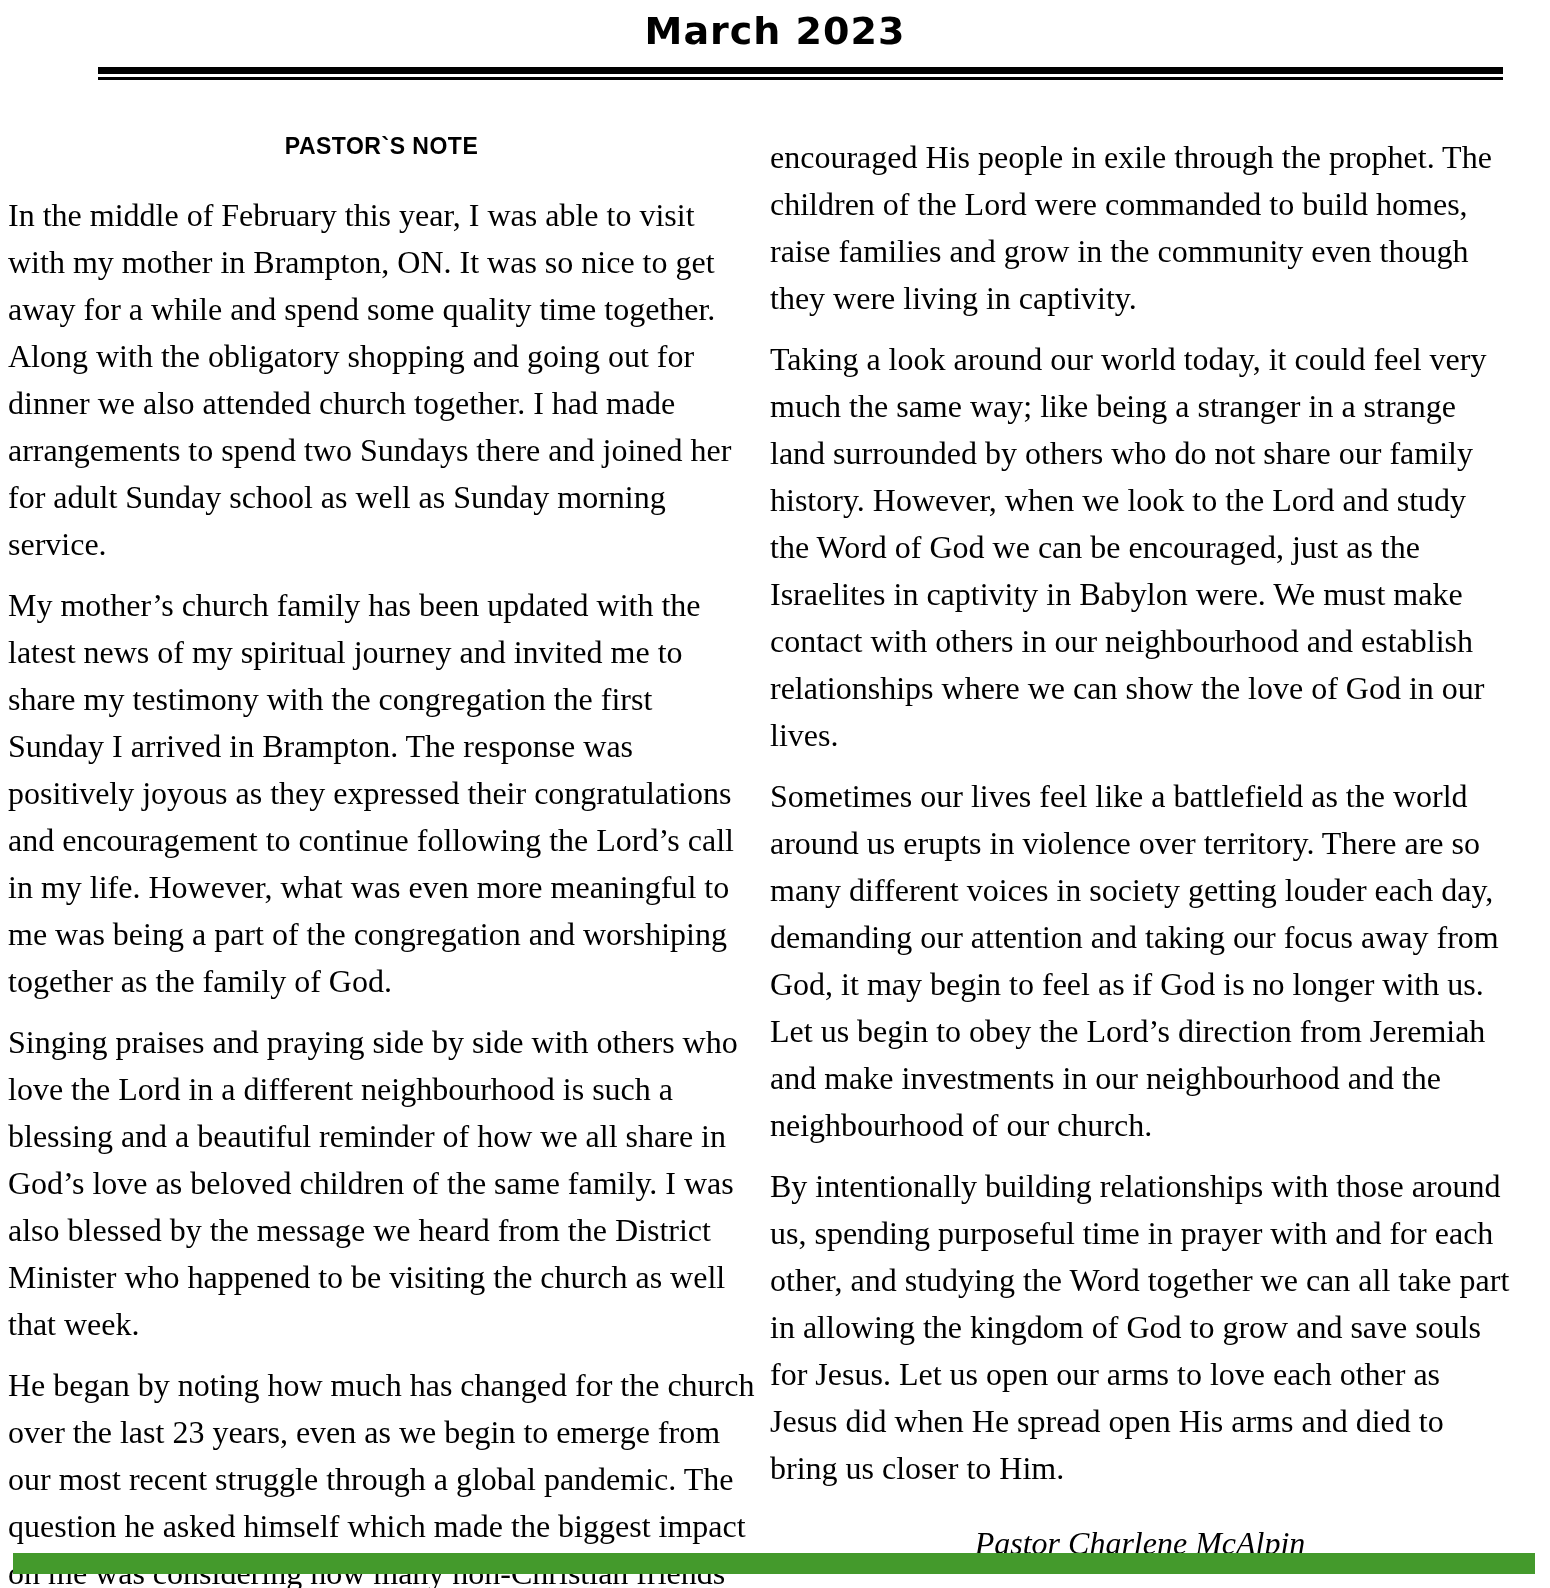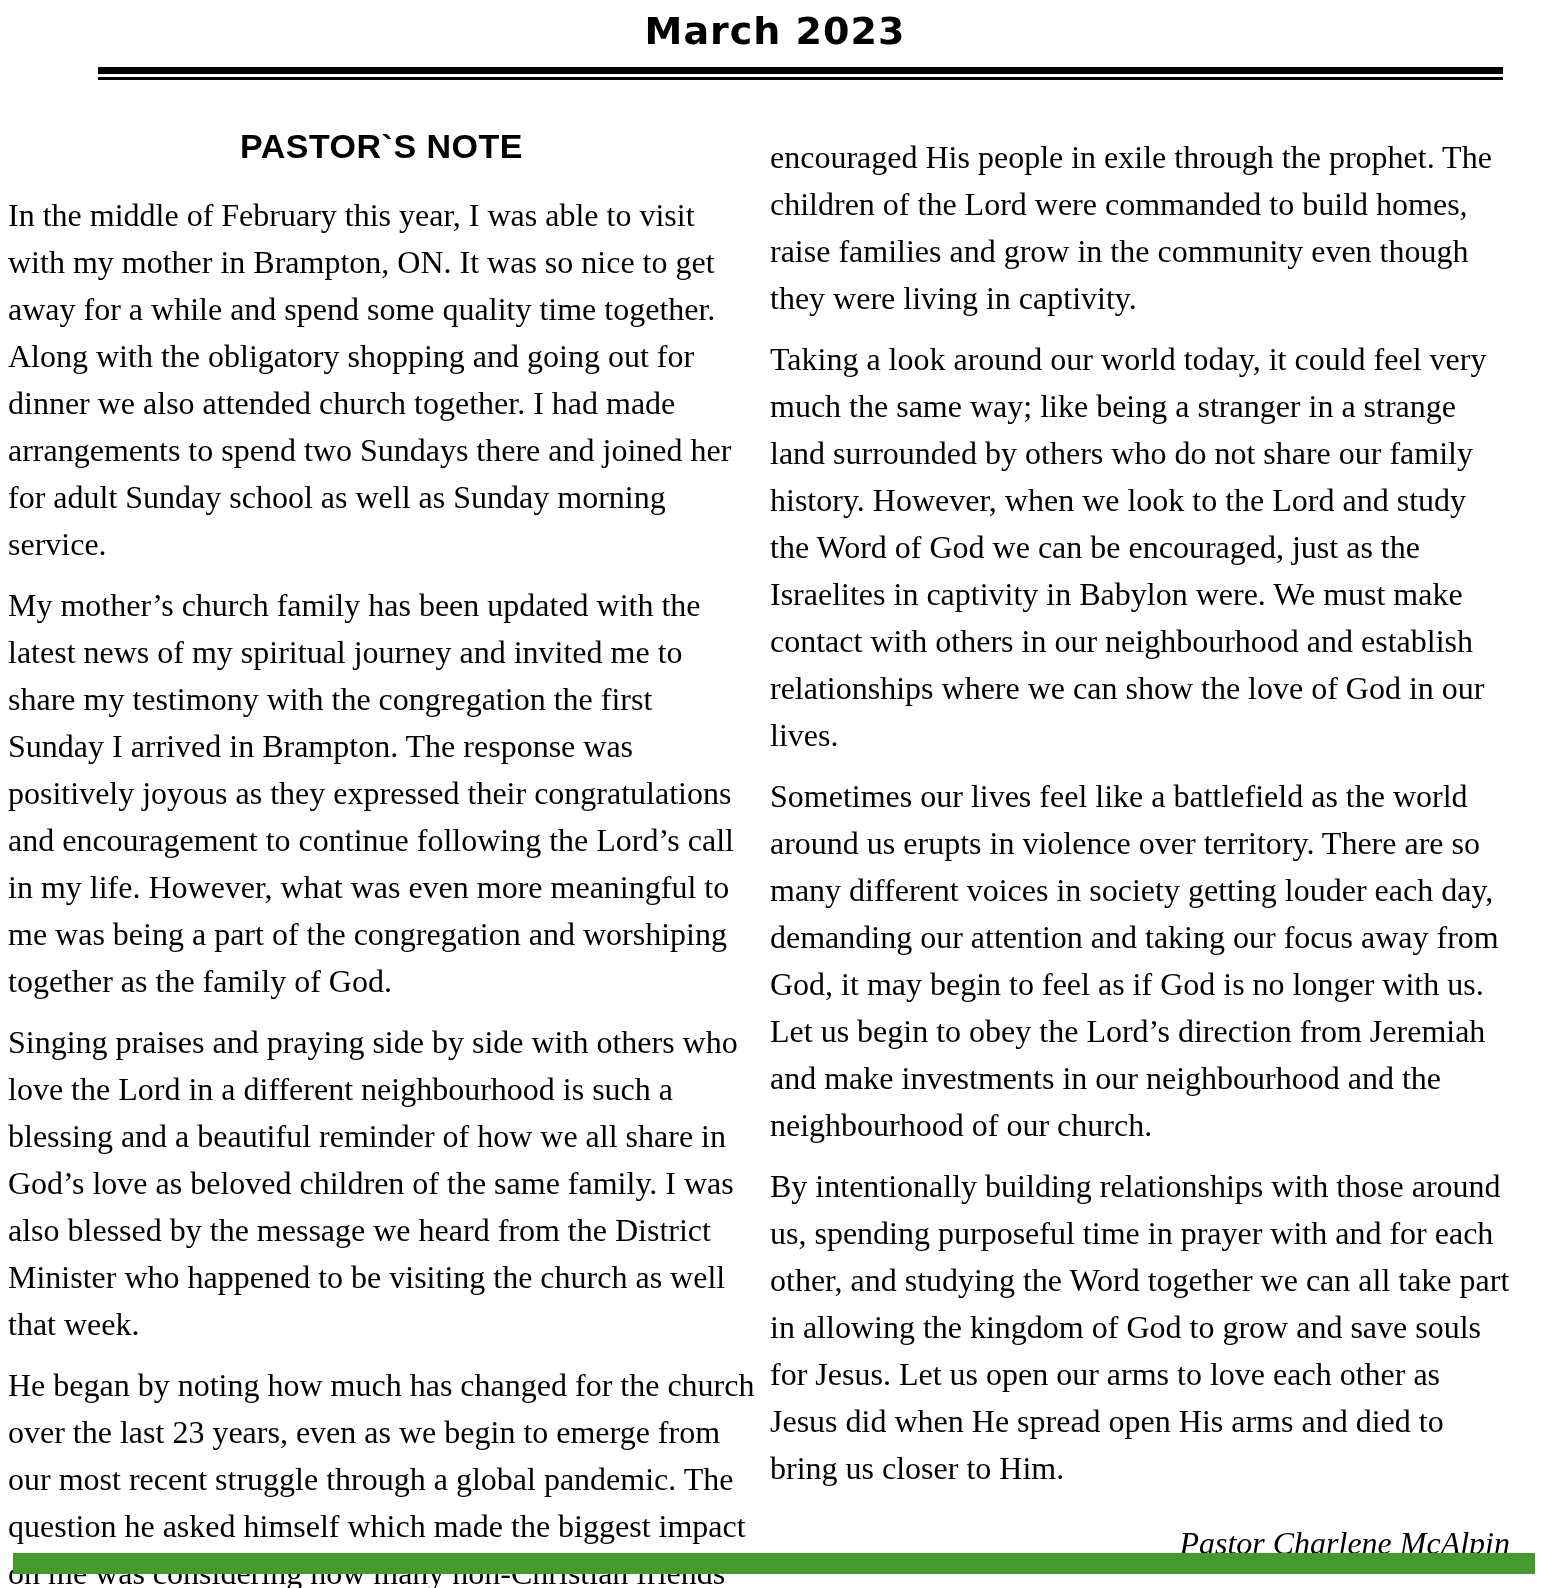--- a/index.html
+++ b/index.html
@@ -33,36 +33,36 @@
     margin: 46px 40px 0 8px;
     gap: 15px;
   }
   .col-left  { width: 747px; flex: 0 0 747px; }
   .col-right { width: 740px; flex: 0 0 740px; }
   .note-heading {
     margin: 0 0 26px 0;
     text-align: center;
     font-family: "Liberation Sans", sans-serif;
     font-weight: bold;
-    font-size: 34px;
+    font-size: 23px;
     line-height: 40px;
     letter-spacing: 0.5px;
   }
   .body-para {
     margin: 8px 0 14px 0;
     font-size: 32px;
     line-height: 47px;
     text-align: left;
   }
   .signature {
     margin: 28px 0 12px 0;
     font-size: 32px;
     line-height: 47px;
     font-style: italic;
-    text-align: right;
+    text-align: center;
   }
   .closing-note {
     margin: 0;
     font-size: 32px;
     line-height: 48px;
     font-style: italic;
     text-align: right;
   }
   .footer-bar {
     position: absolute;

